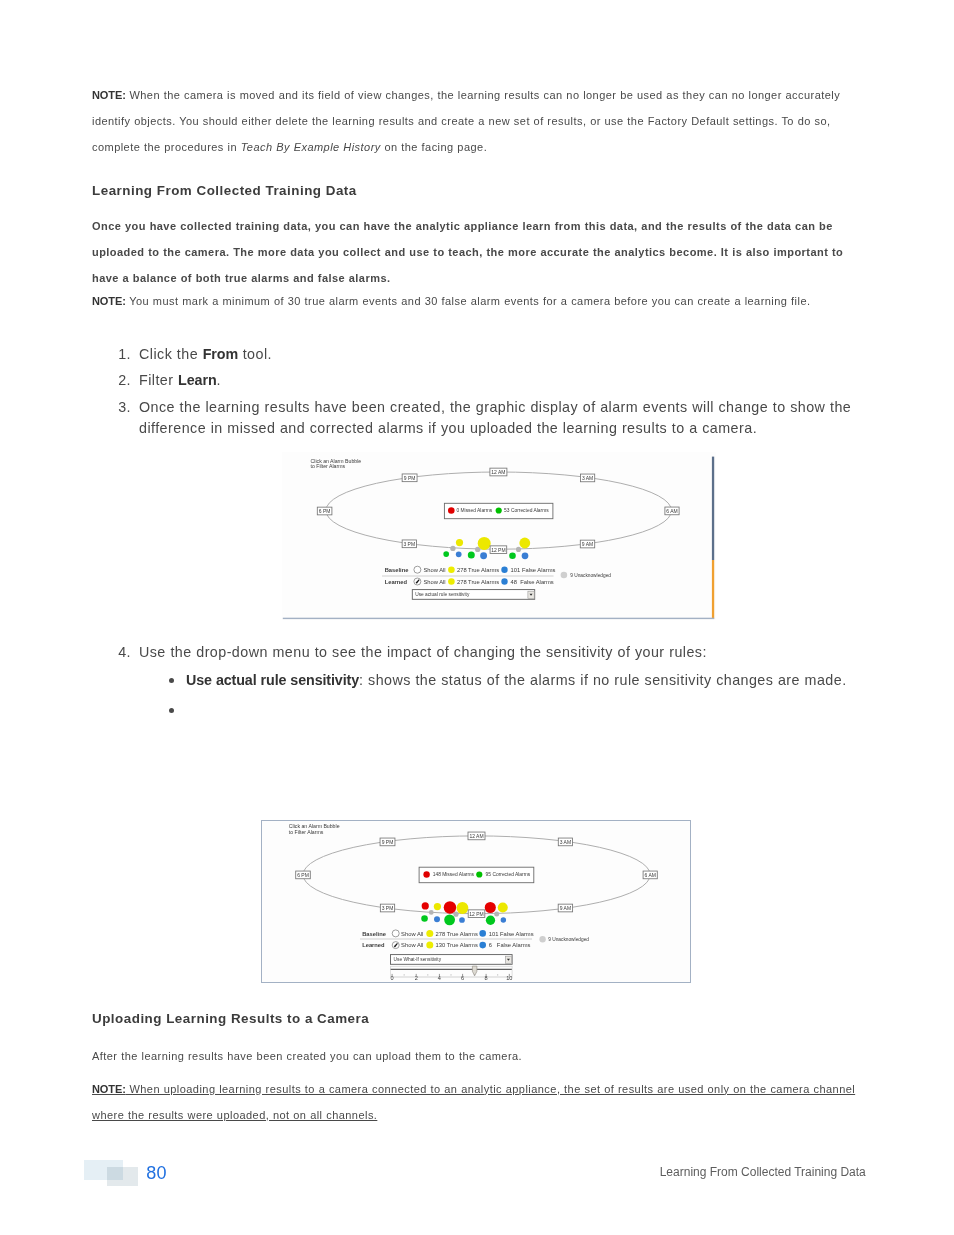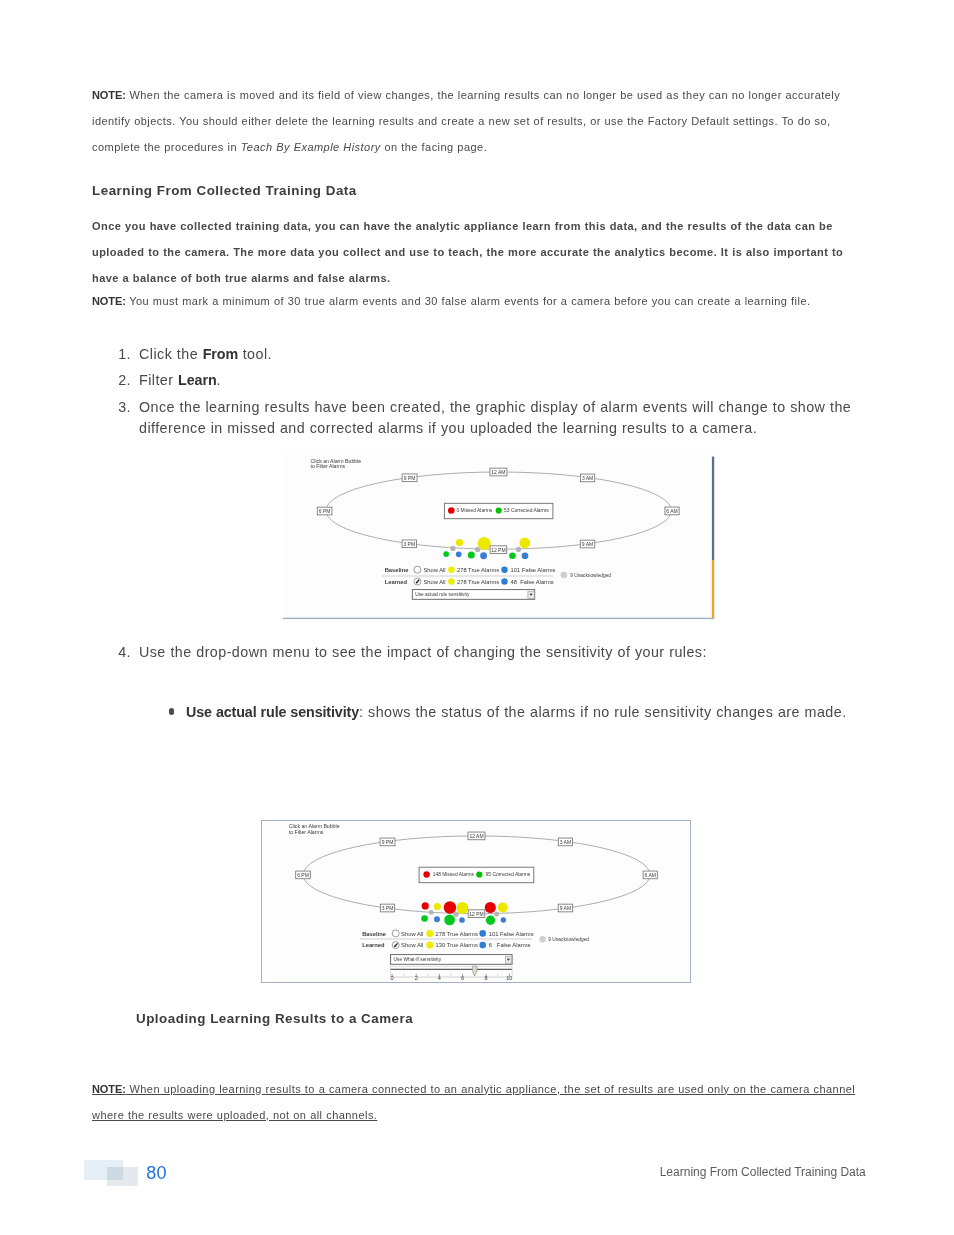--- a/index.html
+++ b/index.html
@@ -57,28 +57,29 @@
       <span class="txt"><span>Filter </span><b>Learn</b><span>.</span></span>
     </div>
   <div class="oli" style="top:397px;">
       <span class="num">3.</span>
       <span class="txt"><span>Once the learning results have been created, the graphic display of alarm events will change to show the difference in missed and corrected alarms if you uploaded the learning results to a camera.</span><b></b><span></span></span>
     </div>
   <div class="oli" style="top:642px;">
       <span class="num">4.</span>
       <span class="txt">Use the drop-down menu to see the impact of changing the sensitivity of your rules:</span>
     </div>
-  <div class="bli" style="top:670px;margin-top:32px;">
+  <div class="bli" style="top:670px;">
       <span class="dot"></span>
       <span class="txt"><b>Use actual rule sensitivity</b><span>: shows the status of the alarms if no rule sensitivity changes are made.</span></span>
     </div>
   <div class="bli" style="top:700px;">
       <span class="dot"></span>
     </div>
-  <div class="heading" style="top:1010.5px;margin-left:44px;">Uploading Learning Results to a Camera</div>
+  <div class="heading" style="top:1010.5px;">Uploading Learning Results to a Camera</div>
+  <div class="blk" style="top:1042.5px;">After the learning results have been created you can upload them to the camera.</div>
   <div class="blk" style="top:1075.5px;width:768px;text-decoration:underline;"><b>NOTE:</b><span> When uploading learning results to a camera connected to an analytic appliance, the set of results are used only on the camera channel where the results were uploaded, not on all channels.</span></div>
   <div class="fig" style="left:282px;top:452px;width:434px;height:168px;">
    <svg width="434" height="168" viewBox="0 0 434 168">
     <rect x="0" y="0" width="434" height="168" fill="#fdfdfd"></rect>
     <rect x="429.9" y="4.6" width="2.3" height="103.4" fill="#5c6f8a"></rect>
     <rect x="429.9" y="108" width="2.3" height="58.6" fill="#f0a030"></rect>
     <rect x="0.8" y="165.7" width="431.4" height="1.4" fill="#a3b1c4"></rect>
     <text x="28.5" y="10.6" class="hn">Click an Alarm Bubble</text>
     <text x="28.5" y="16.4" class="hn">to Filter Alarms</text>
     <ellipse cx="216.7" cy="58.6" rx="172.8" ry="38.6" fill="none" stroke="#aeaeae" stroke-width="1"></ellipse>

